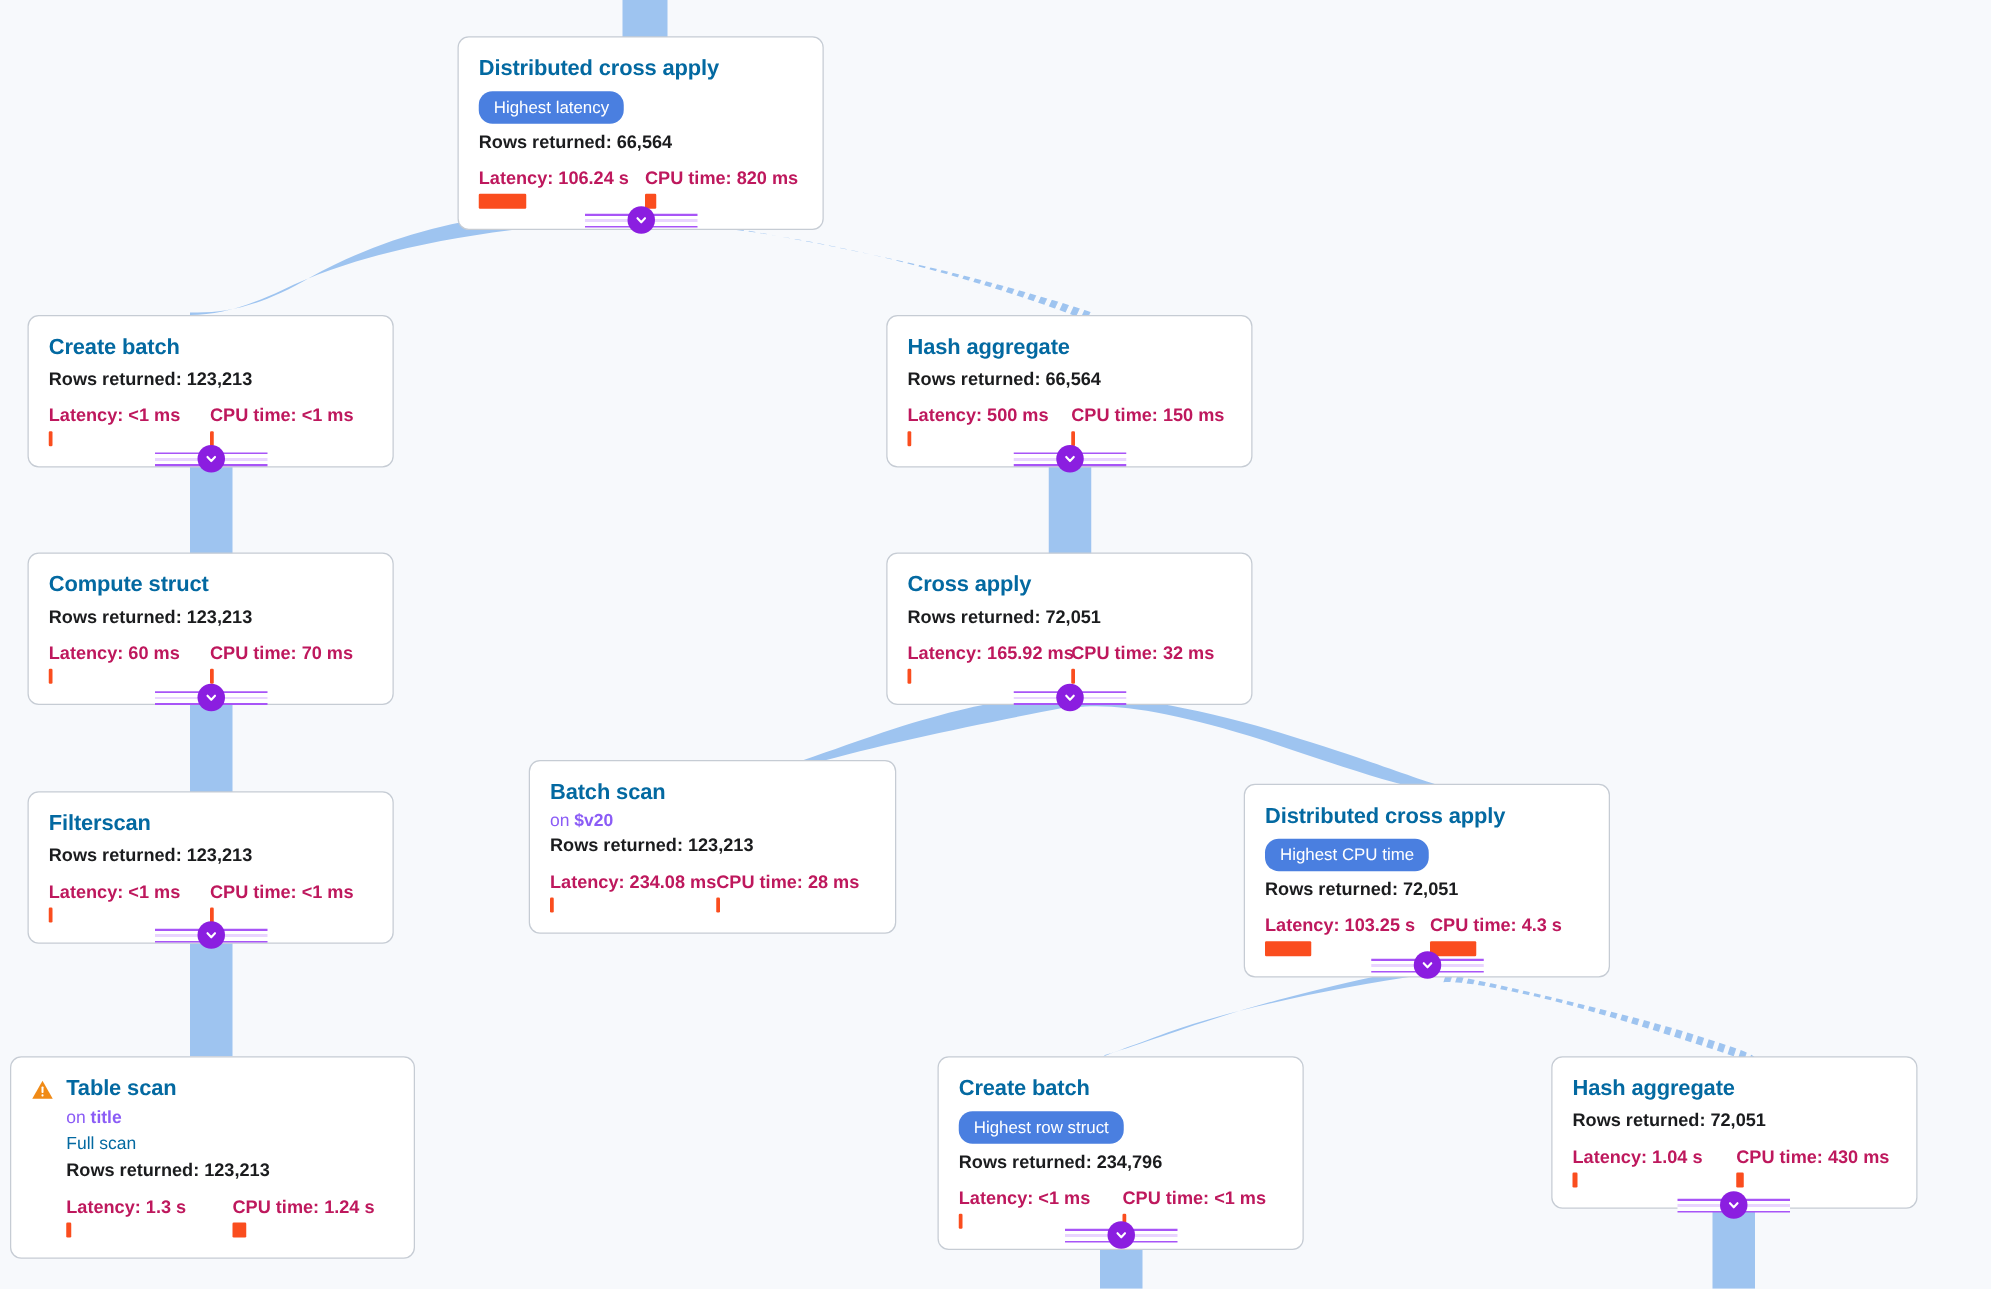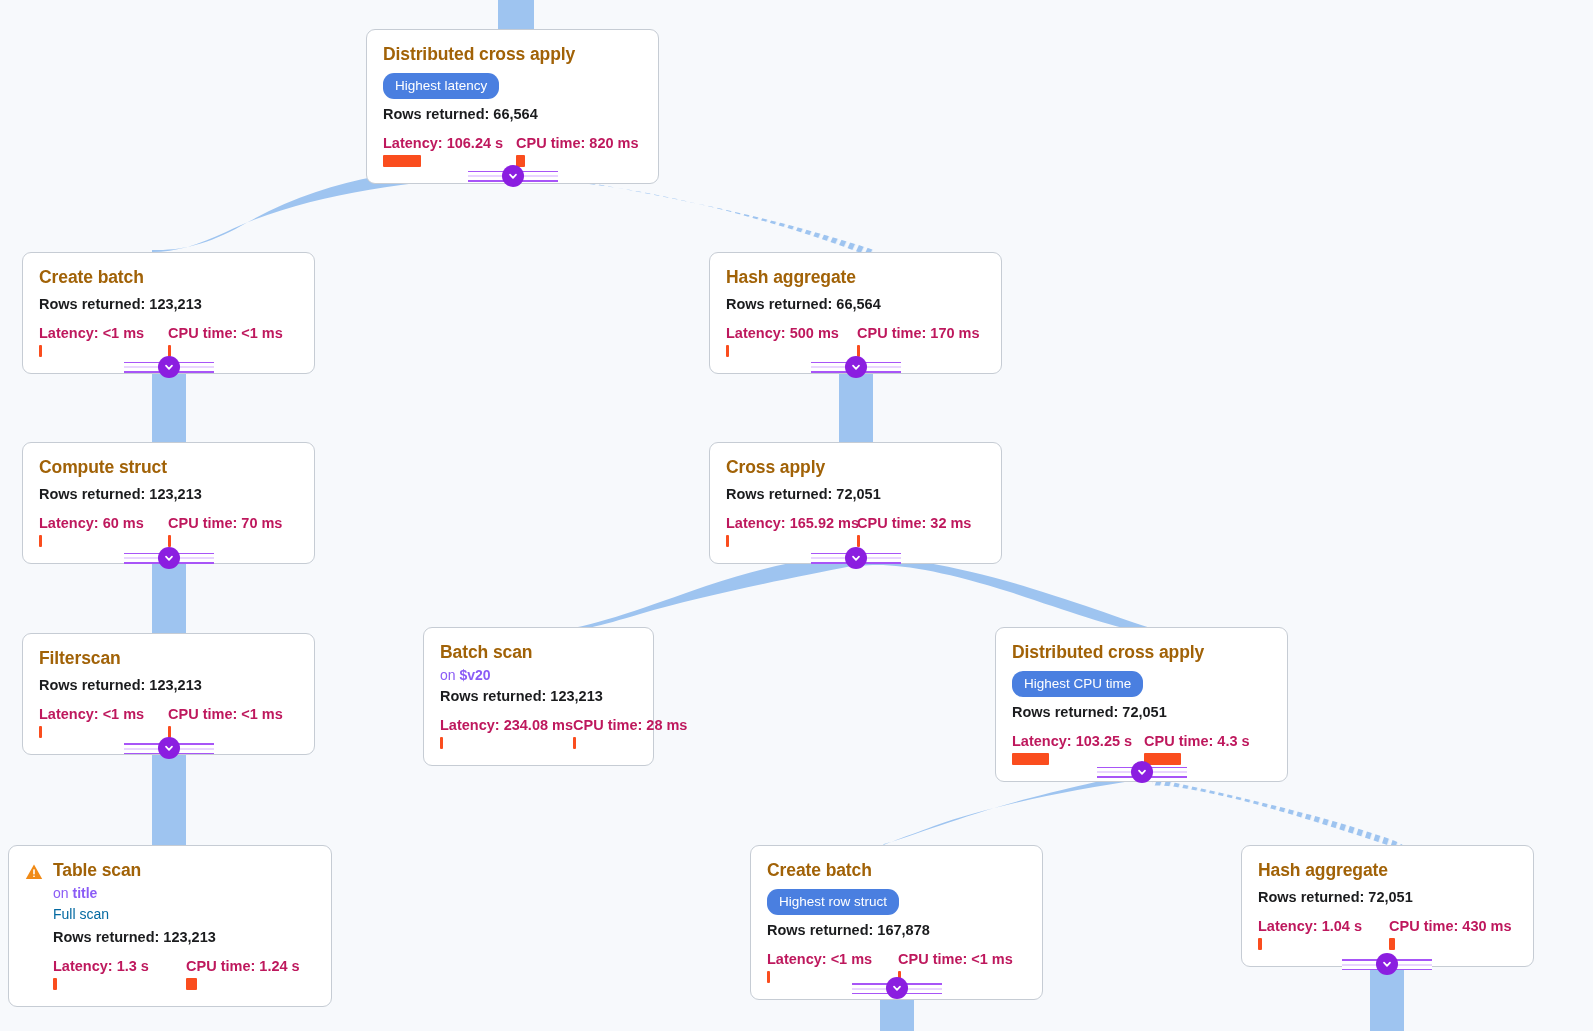--- a/index.html
+++ b/index.html
@@ -44,21 +44,21 @@
     flex: 0 0 auto;
     width: 18px;
     height: 18px;
     margin-top: 3px;
     display: block;
   }
   .node-titleblock { flex: 1 1 auto; min-width: 0; }
   .node-title {
     font-size: 17.5px;
     font-weight: bold;
-    color: #a16207;
+    color: #0369a1;
     line-height: 1.25;
     letter-spacing: -0.1px;
   }
   .node-sub {
     font-size: 14px;
     color: #8b5cf6;
     line-height: 1.35;
     margin-top: 2px;
     font-weight: normal;
   }
@@ -237,21 +237,21 @@
 
   <div class="node" style="left:709px; top:252px; width:293px;">
     <div class="node-title">Hash aggregate</div>
     <div class="rows">Rows returned: 66,564</div>
     <div class="metrics">
       <div class="metric" style="width:131px;">
         <div class="metric-label">Latency: 500 ms</div>
         <div class="metric-bar" style="width:3px;"></div>
       </div>
       <div class="metric">
-        <div class="metric-label">CPU time: 170 ms</div>
+        <div class="metric-label">CPU time: 150 ms</div>
         <div class="metric-bar" style="width:3px;"></div>
       </div>
     </div>
   </div>
   <div class="toggle" style="left:856px; top:367px;">
     <div class="rail left"></div>
     <div class="rail right"></div>
     <div class="knob">
       <svg width="12" height="12" viewBox="0 0 12 12">
           <path d="M3 4.6 L6 7.8 L9 4.6" stroke="#ffffff" stroke-width="1.7" fill="none" stroke-linecap="round" stroke-linejoin="round"></path>
@@ -324,21 +324,21 @@
   <div class="toggle" style="left:169px; top:748px;">
     <div class="rail left"></div>
     <div class="rail right"></div>
     <div class="knob">
       <svg width="12" height="12" viewBox="0 0 12 12">
           <path d="M3 4.6 L6 7.8 L9 4.6" stroke="#ffffff" stroke-width="1.7" fill="none" stroke-linecap="round" stroke-linejoin="round"></path>
         </svg>
     </div>
   </div>
 
-  <div class="node" style="left:423px; top:627px; width:231px;">
+  <div class="node" style="left:423px; top:608px; width:294px;">
     <div class="node-title">Batch scan</div>
     <div class="node-sub"><span>on </span><b>$v20</b></div>
     <div class="rows" style="margin-top:3px;">Rows returned: 123,213</div>
     <div class="metrics">
       <div class="metric" style="width:133px;">
         <div class="metric-label">Latency: 234.08 ms</div>
         <div class="metric-bar" style="width:3px;"></div>
       </div>
       <div class="metric">
         <div class="metric-label">CPU time: 28 ms</div>
@@ -394,21 +394,21 @@
             <div class="metric-bar" style="width:11px;"></div>
           </div>
         </div>
       </div>
     </div>
   </div>
 
   <div class="node" style="left:750px; top:845px; width:293px;">
     <div class="node-title">Create batch</div>
     <div><span class="badge">Highest row struct</span></div>
-    <div class="rows">Rows returned: 167,878</div>
+    <div class="rows">Rows returned: 234,796</div>
     <div class="metrics">
       <div class="metric" style="width:131px;">
         <div class="metric-label">Latency: &lt;1 ms</div>
         <div class="metric-bar" style="width:3px;"></div>
       </div>
       <div class="metric">
         <div class="metric-label">CPU time: &lt;1 ms</div>
         <div class="metric-bar" style="width:3px;"></div>
       </div>
     </div>

